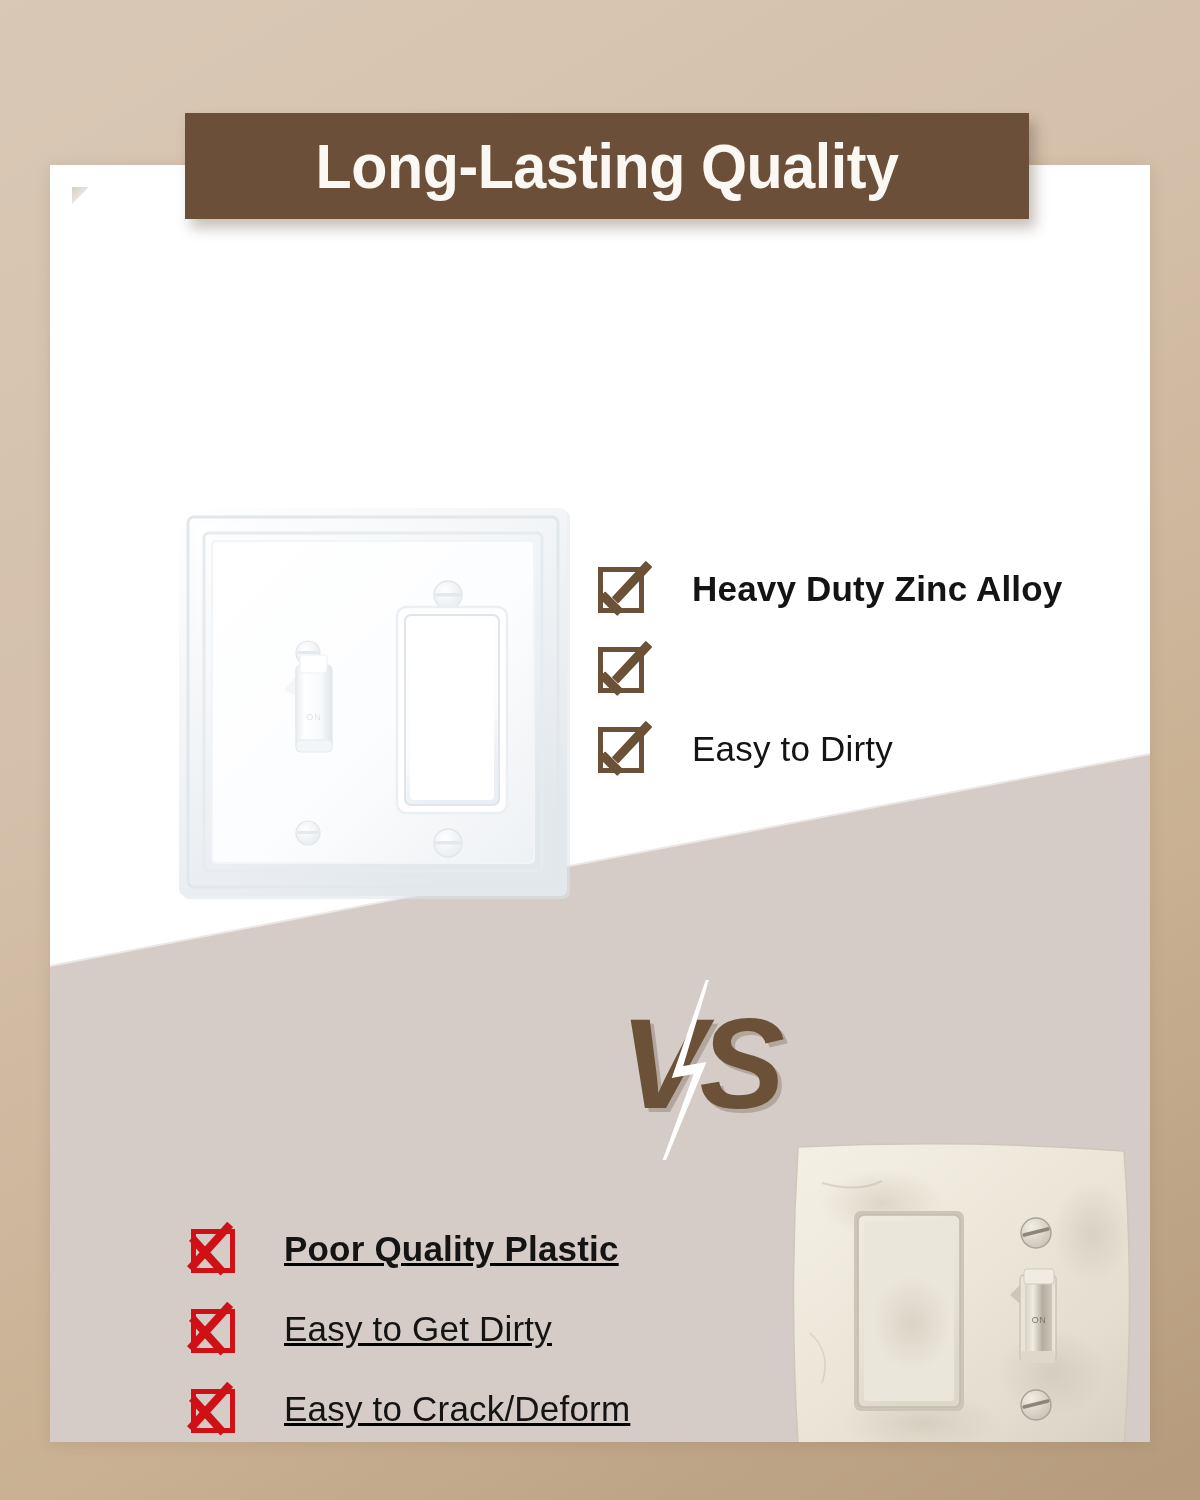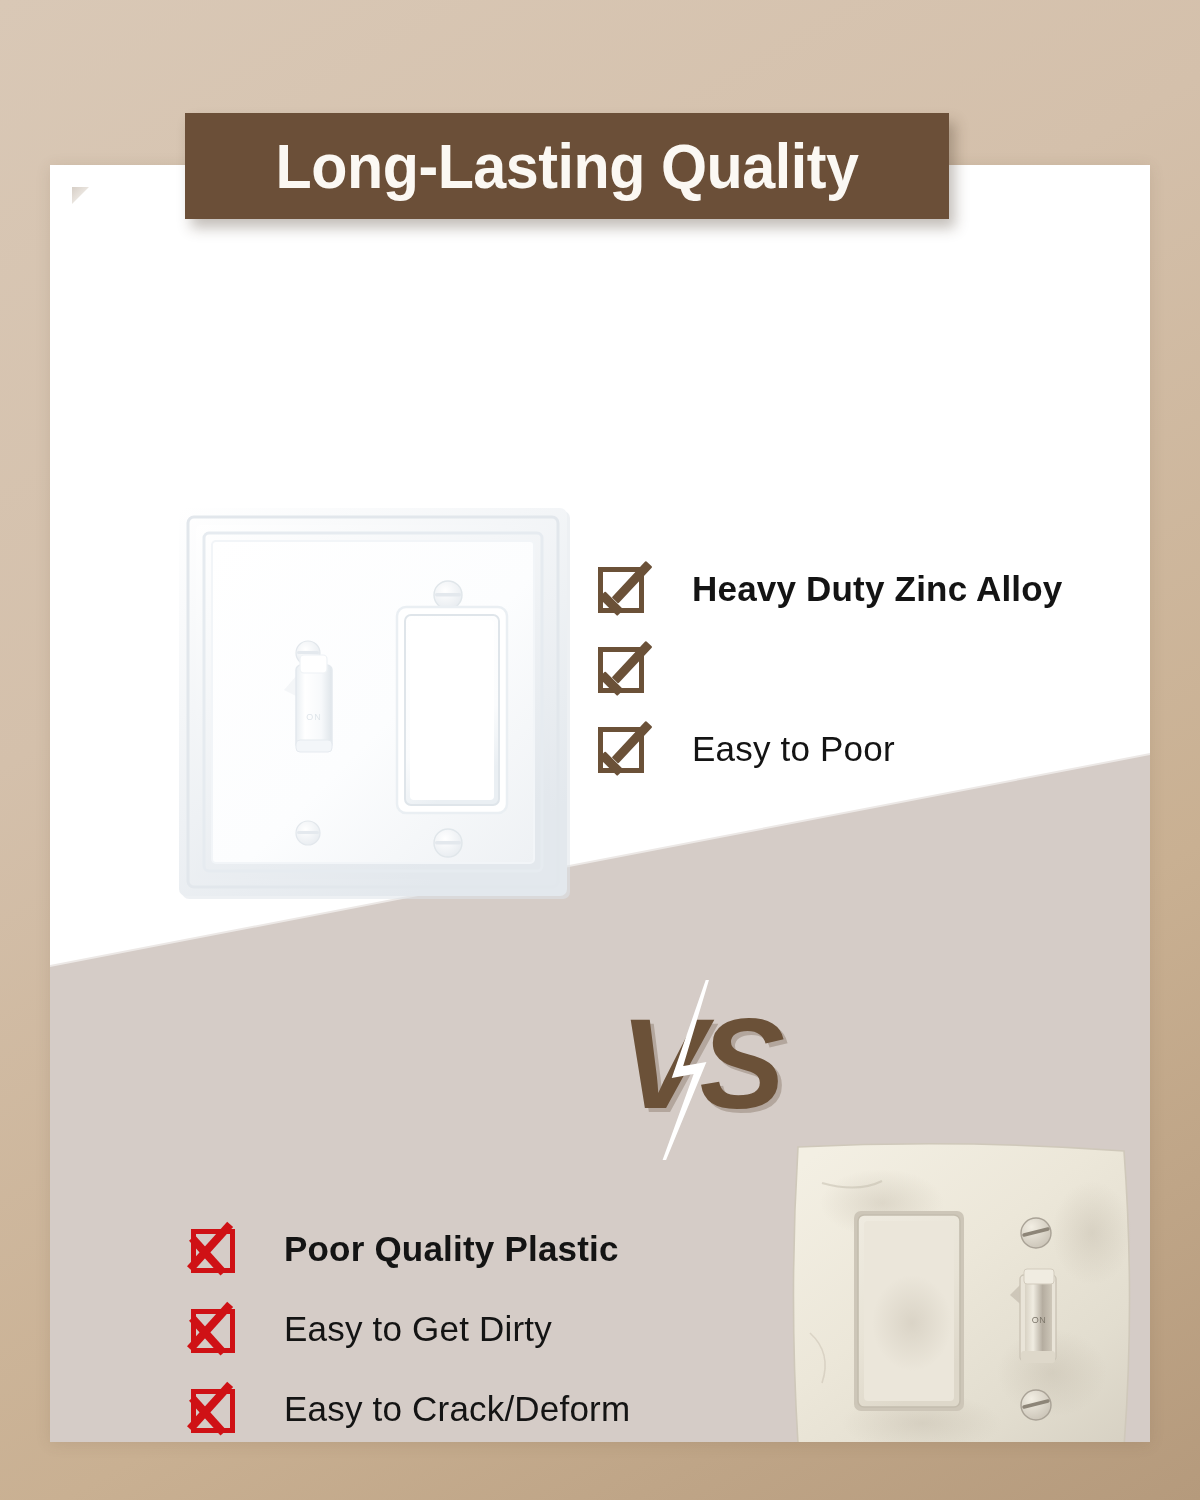--- a/index.html
+++ b/index.html
@@ -59,21 +59,21 @@
     background: #ffffff;
     clip-path: polygon(0 797px, 1100px 585px, 1100px 590px, 0 802px);
     opacity: .55;
   }
 
   
   .banner {
     position: absolute;
     left: 185px;
     top: 113px;
-    width: 764px;
+    width: 844px;
     height: 106px;
     background: #6b4f38;
     display: flex;
     align-items: center;
     justify-content: center;
     box-shadow: 6px 9px 13px rgba(60,42,28,0.30);
     z-index: 6;
   }
   .banner-title {
     color: #fbf8f3;
@@ -84,21 +84,21 @@
     white-space: nowrap;
     font-family: "Liberation Sans", sans-serif;
   }
 
   
   .feature-list {
     position: absolute;
     z-index: 4;
   }
   .list-good { left: 548px; top: 400px; }
-  .list-bad  { left: 140px; top: 1060px; }
+  .list-bad  { left: 140px; top: 1060px; text-decoration: underline; }
 
   .feature-row {
     display: flex;
     align-items: center;
     margin-bottom: 32px;
     gap: 8px;
   }
   .feature-row:last-child { margin-bottom: 0; }
 
   .mark-box {
@@ -297,21 +297,21 @@
         <span class="chk-stroke-b"></span>
       </span>
     </div>
 
     <div class="feature-row">
       <span class="mark-box">
         <span class="chk-square"></span>
         <span class="chk-stroke-a"></span>
         <span class="chk-stroke-b"></span>
       </span>
-      <span class="feature-label">Easy to Poor</span>
+      <span class="feature-label">Easy to Dirty</span>
     </div>
   </div>
 
   <div class="vs-badge">
     <svg width="180" height="180" viewBox="0 0 180 180">
       <g transform="translate(4,4)">
         <text x="8" y="128" font-family="Liberation Sans, sans-serif" font-size="128" font-weight="bold" font-style="italic" fill="#8a7a6b" opacity="0.45" letter-spacing="-6">VS</text>
       </g>
       <text x="8" y="128" font-family="Liberation Sans, sans-serif" font-size="128" font-weight="bold" font-style="italic" fill="#6b5138" letter-spacing="-6">VS</text>
 

